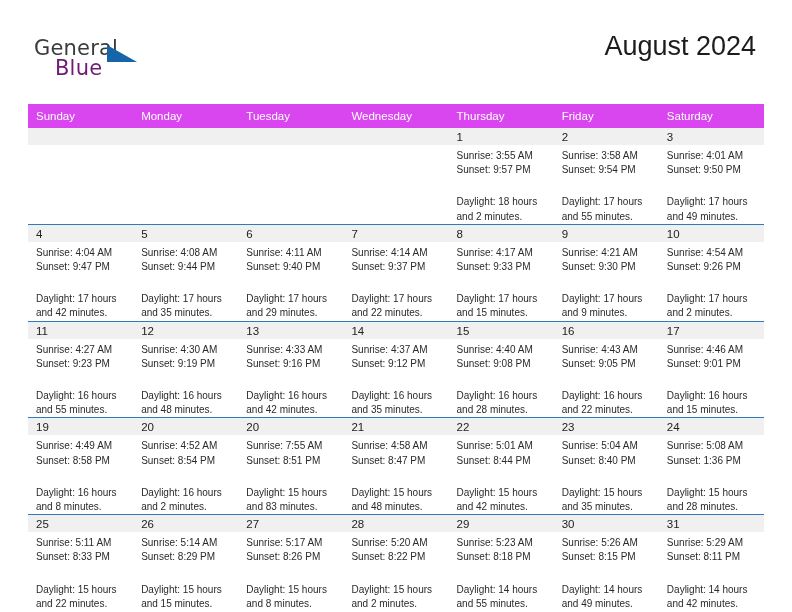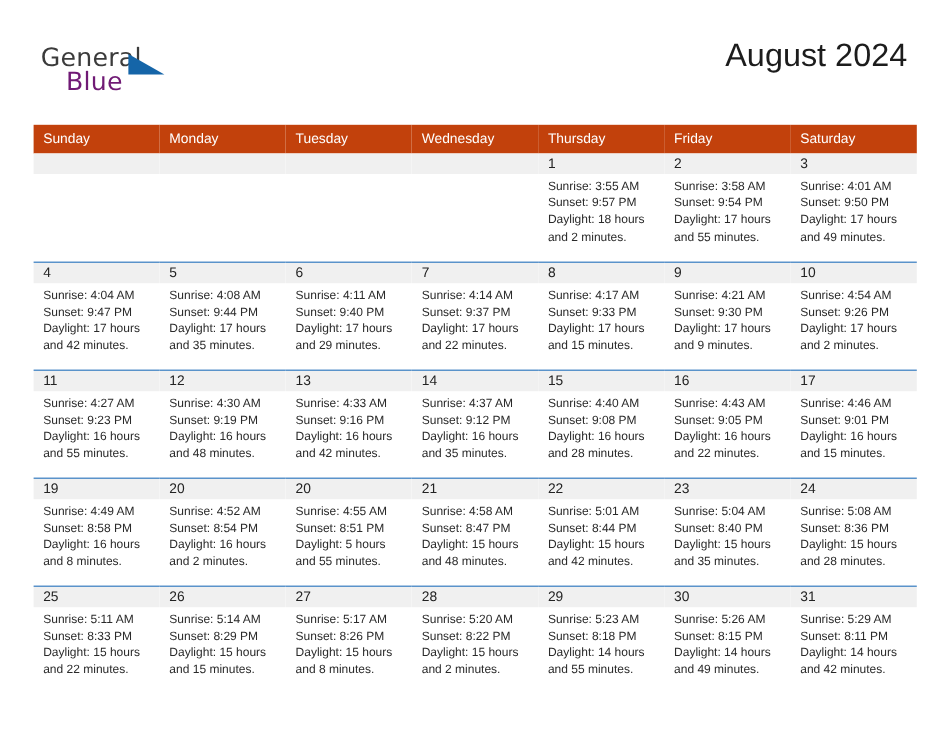--- a/index.html
+++ b/index.html
@@ -94,21 +94,21 @@
   .calendar {
     position: absolute;
     left: 28px;
     top: 104px;
     width: 736px;
     border-collapse: collapse;
     table-layout: fixed;
   }
 
   .calendar th {
-    background: #c2410c;
+    background: #d946ef;
     color: #ffffff;
     font-size: 11.5px;
     font-weight: 400;
     text-align: left;
     padding: 6px 0 6px 8px;
     height: 20px;
     box-sizing: border-box;
     border: none;
   }
 
@@ -142,20 +142,21 @@
     padding: 4px 6px 0 8px;
     font-size: 10px;
     line-height: 14.2px;
     color: #2a2a2a;
   }
   .cell-body div {
     white-space: nowrap;
   }
   .cell-body .daylight-line {
     white-space: normal;
+    margin-top: 18px;
   }
 </style>
 </head>
 <body>
 
 <div class="page">
 
   <div class="header">
 
     <div class="logo">
@@ -350,23 +351,23 @@
             <div class="daynum-band">20</div>
             <div class="cell-body">
               <div>Sunrise: 4:52 AM</div>
               <div>Sunset: 8:54 PM</div>
               <div class="daylight-line">Daylight: 16 hours and 2 minutes.</div>
             </div>
           </td>
           <td>
             <div class="daynum-band">20</div>
             <div class="cell-body">
-              <div>Sunrise: 4:55 AM</div>
+              <div>Sunrise: 7:55 AM</div>
               <div>Sunset: 8:51 PM</div>
-              <div class="daylight-line">Daylight: 5 hours and 55 minutes.</div>
+              <div class="daylight-line">Daylight: 15 hours and 83 minutes.</div>
             </div>
           </td>
           <td>
             <div class="daynum-band">21</div>
             <div class="cell-body">
               <div>Sunrise: 4:58 AM</div>
               <div>Sunset: 8:47 PM</div>
               <div class="daylight-line">Daylight: 15 hours and 48 minutes.</div>
             </div>
           </td>
@@ -383,21 +384,21 @@
             <div class="cell-body">
               <div>Sunrise: 5:04 AM</div>
               <div>Sunset: 8:40 PM</div>
               <div class="daylight-line">Daylight: 15 hours and 35 minutes.</div>
             </div>
           </td>
           <td>
             <div class="daynum-band">24</div>
             <div class="cell-body">
               <div>Sunrise: 5:08 AM</div>
-              <div>Sunset: 8:36 PM</div>
+              <div>Sunset: 1:36 PM</div>
               <div class="daylight-line">Daylight: 15 hours and 28 minutes.</div>
             </div>
           </td>
         </tr>
         <tr class="week">
           <td>
             <div class="daynum-band">25</div>
             <div class="cell-body">
               <div>Sunrise: 5:11 AM</div>
               <div>Sunset: 8:33 PM</div>

